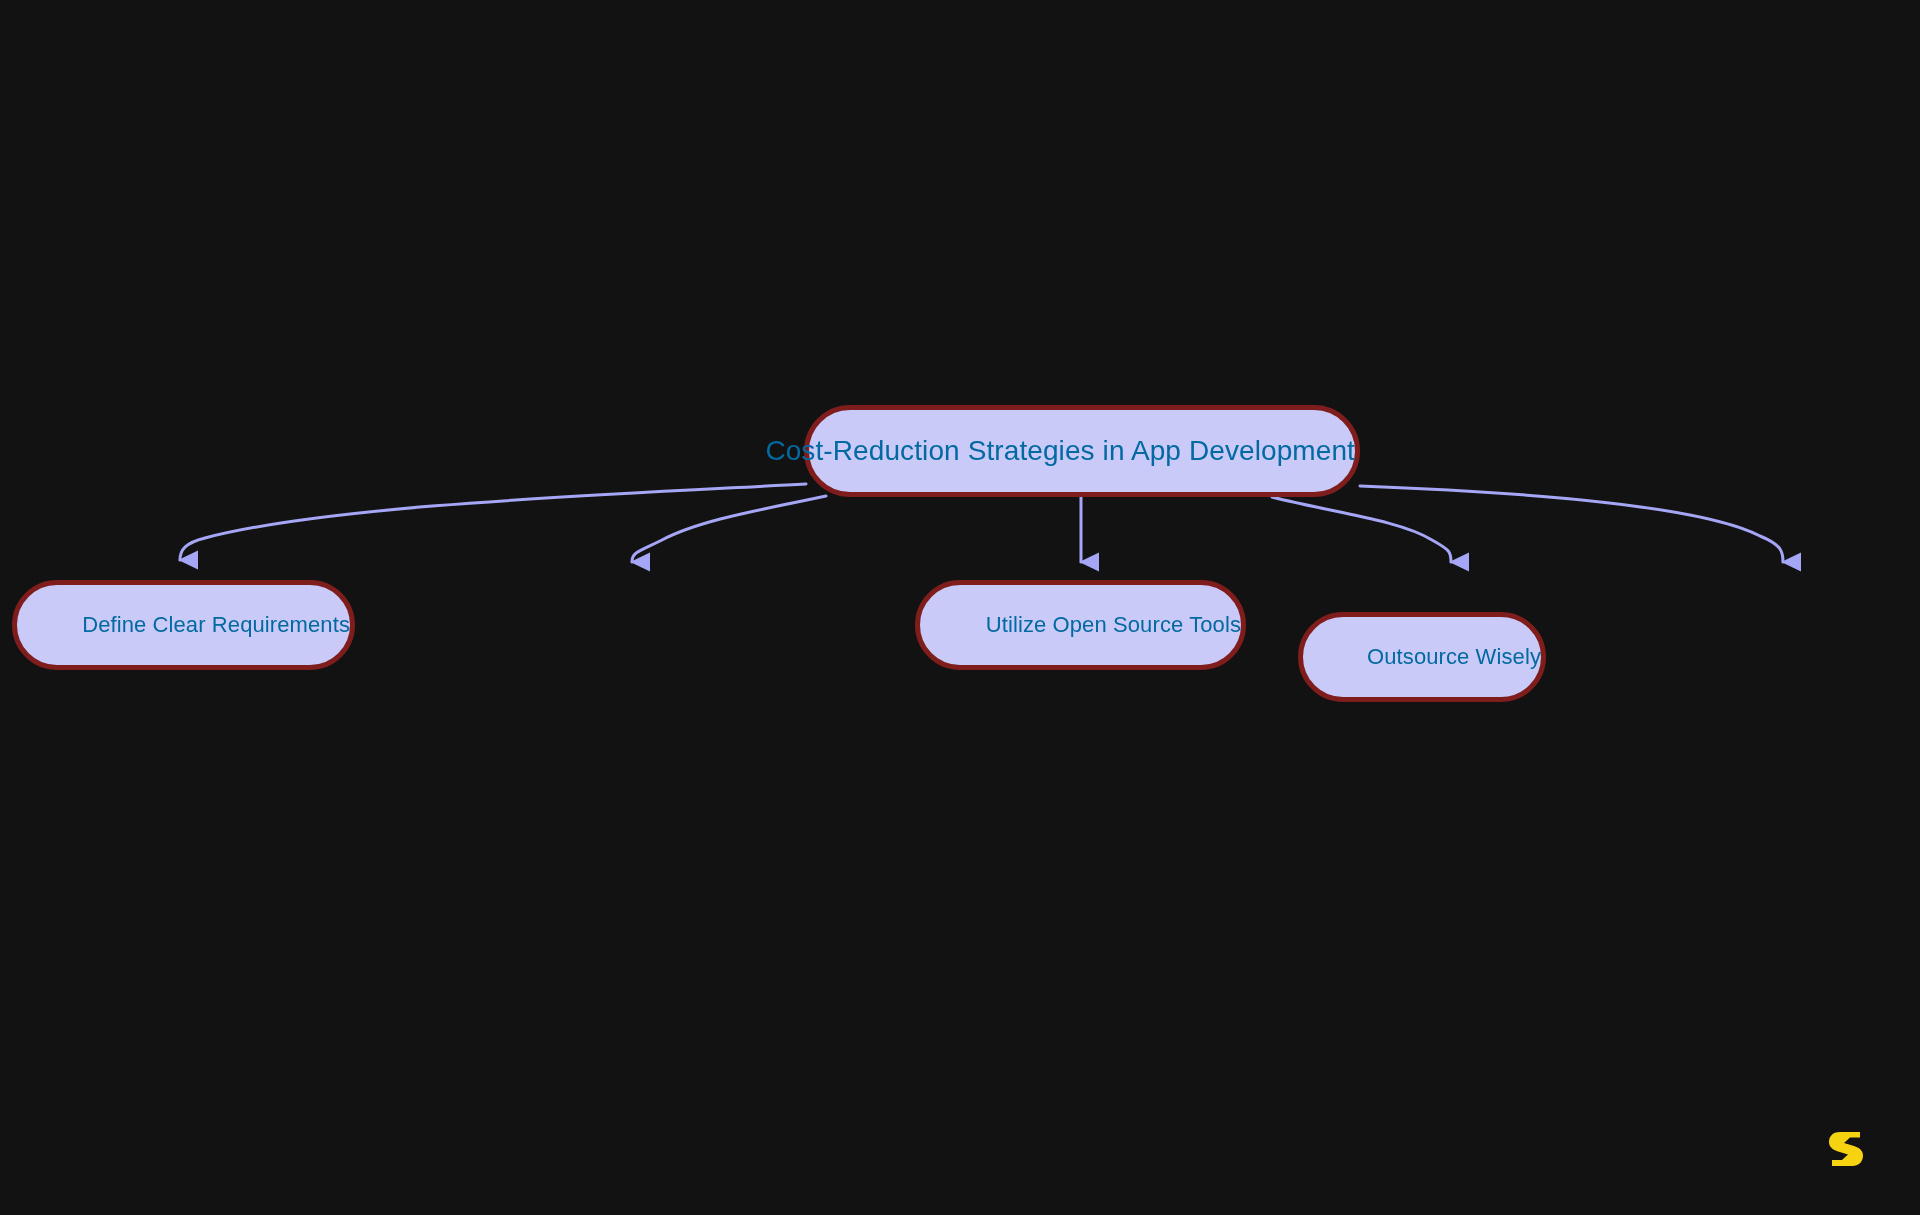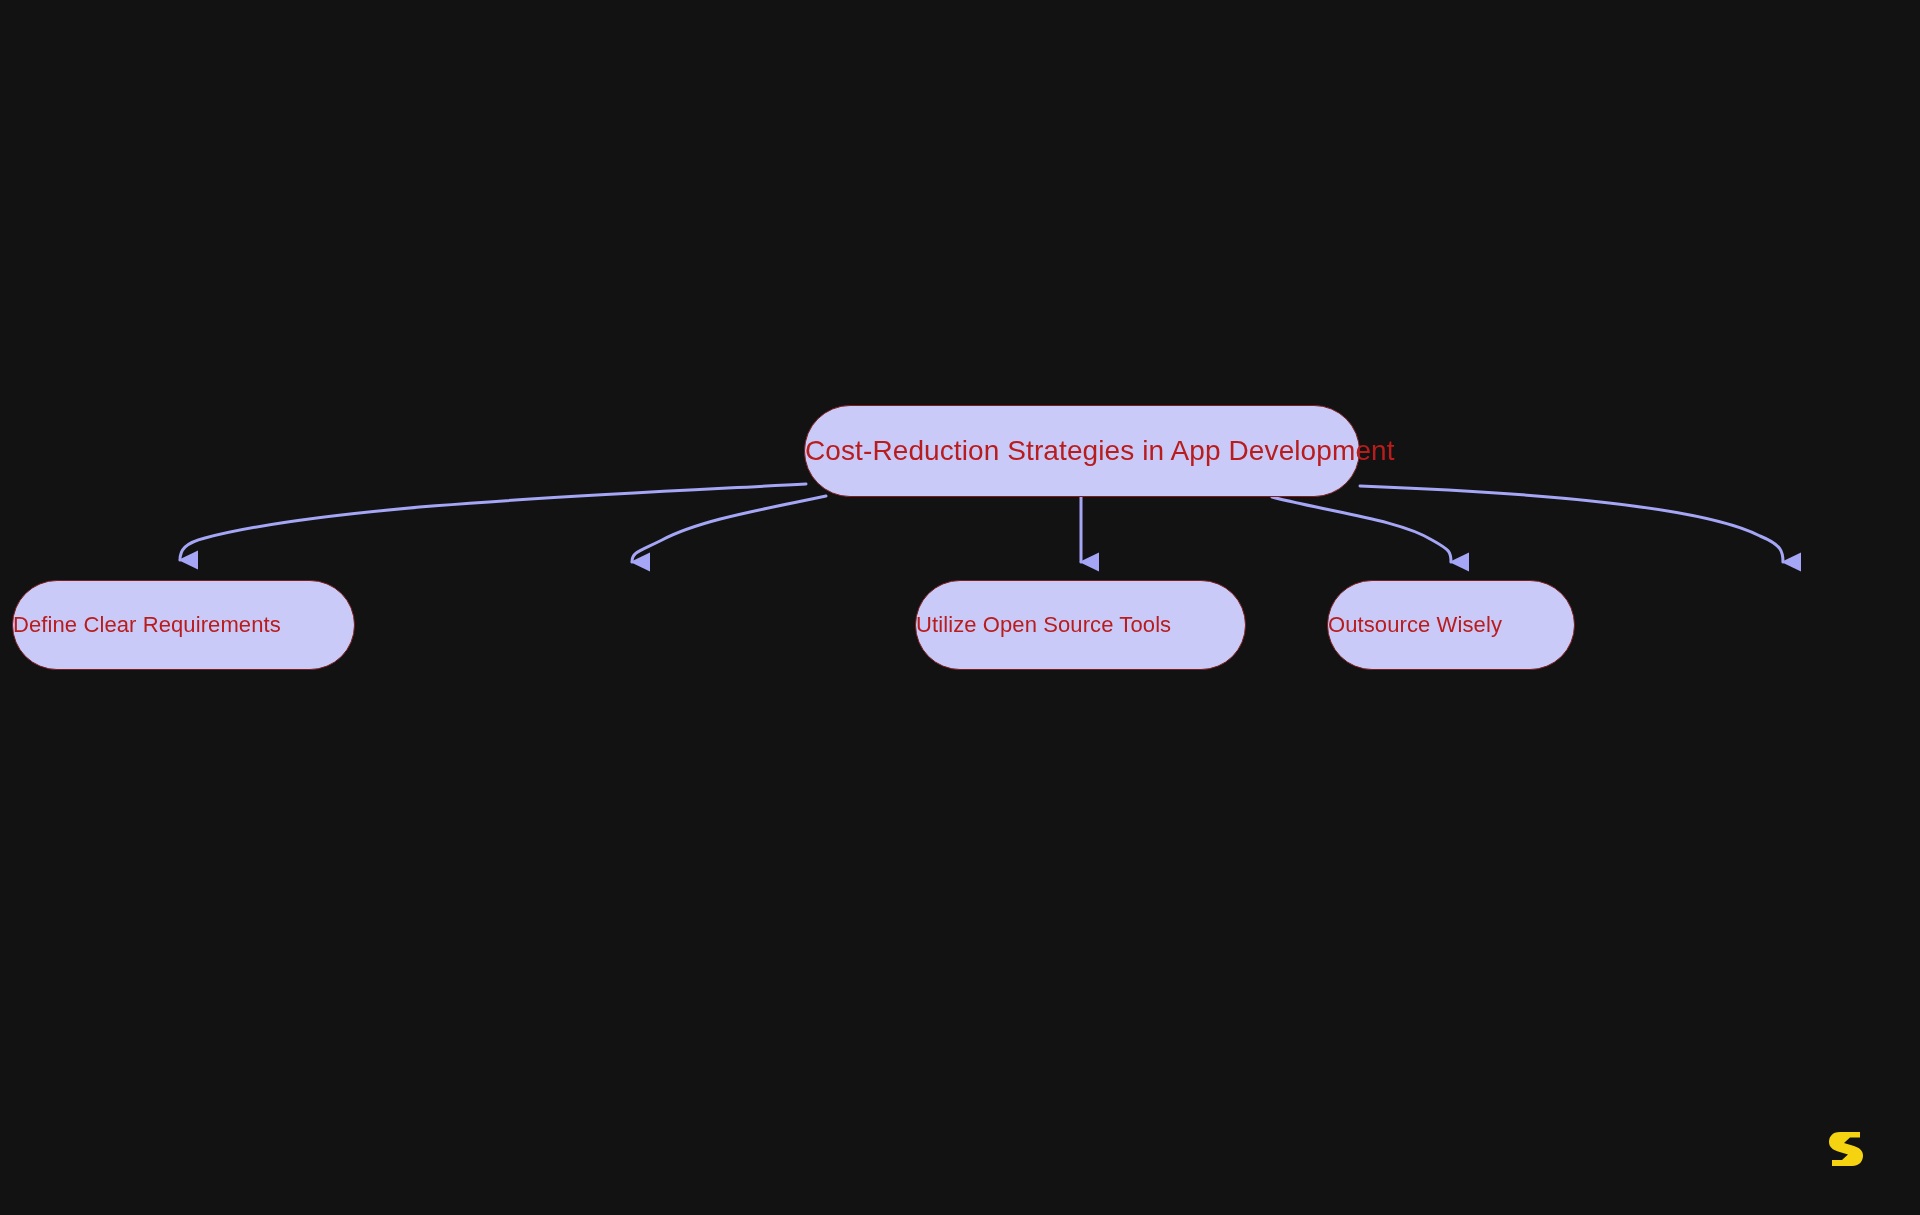--- a/index.html
+++ b/index.html
@@ -25,45 +25,45 @@
     left: 0;
     top: 0;
     width: 1920px;
     height: 1215px;
     pointer-events: none;
   }
   .node {
     position: absolute;
     box-sizing: border-box;
     background: #c9caf8;
-    border: 1px solid #7f1d1d;
+    border: 5px solid #7f1d1d;
     border-radius: 999px;
     display: flex;
     align-items: center;
-    justify-content: flex-start;
-    color: #b91c1c;
+    justify-content: flex-end;
+    color: #0369a1;
     letter-spacing: 0.1px;
     white-space: nowrap;
   }
   .node-root {
     left: 804px;
     top: 405px;
     width: 556px;
     height: 92px;
     font-size: 28px;
   }
   .node-leaf {
     top: 580px;
     height: 90px;
     font-size: 22px;
   }
   .leaf-0 { left: 12px;   width: 343px; }
   .leaf-1 { left: 438px;  width: 392px; }
   .leaf-2 { left: 915px;  width: 331px; }
-  .leaf-3 { left: 1327px; width: 248px; }
+  .leaf-3 { left: 1298px; width: 248px; margin-top: 32px; }
   .leaf-4 { left: 1657px; width: 248px; }
 
   .node-label {
     display: block;
     line-height: 1;
   }
 
   #brand-logo {
     position: absolute;
     left: 1824px;

